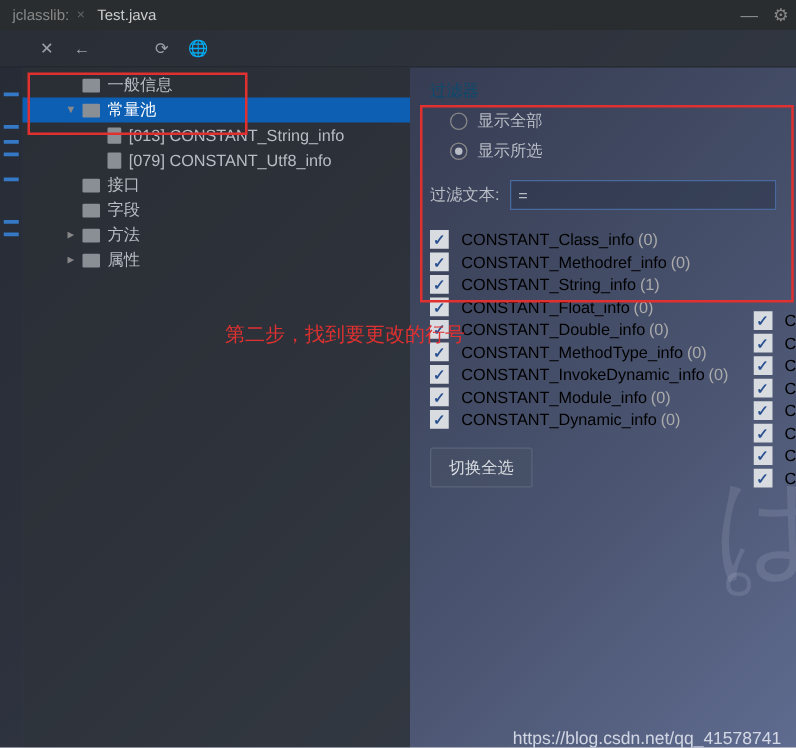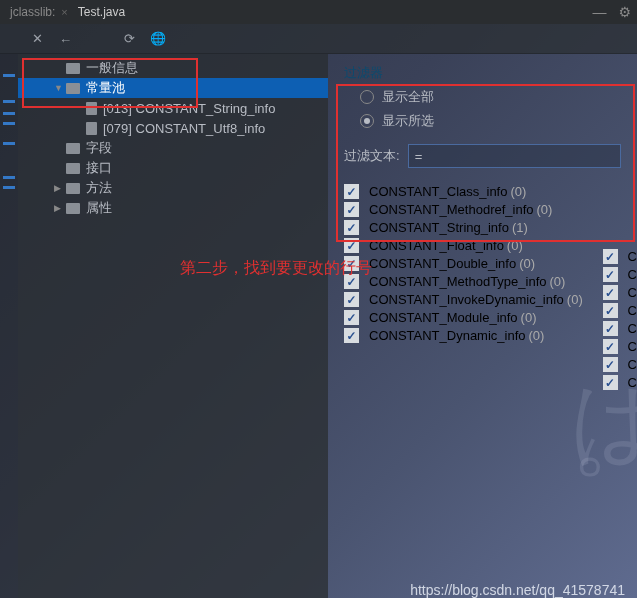--- a/index.html
+++ b/index.html
@@ -33,21 +33,21 @@
     .gutter-mark { position: absolute; left: 3px; width: 12px; height: 3px; background: #3478c6; }
     .tree {
       width: 310px; background: rgba(42,45,48,0.75);
       padding-top: 4px; position: relative;
     }
     .tree-item {
       display: flex; align-items: center; padding: 2px 0 2px 20px;
       height: 20px; cursor: pointer;
     }
     .tree-item.selected { background: #0d5fb3; color: #fff; }
-    .tree-item.lvl1 { padding-left: 36px; }
+    .tree-item.lvl1 { padding-left: 36px; font-family: Liberation Mono, monospace; }
     .tree-item.lvl2 { padding-left: 56px; }
     .arrow { width: 10px; font-size: 9px; color: #888; margin-right: 2px; }
     .folder-icon { width: 14px; height: 11px; background: #8a8f96; margin-right: 6px; border-radius: 1px; }
     .file-icon { width: 11px; height: 13px; background: #8a8f96; margin-right: 6px; border-radius: 1px; }
     .right-panel { flex: 1; padding: 10px 16px; position: relative; }
     .section-title { color: #0c4a6e; margin-bottom: 6px; }
     .radio-row { display: flex; align-items: center; margin: 6px 0 6px 16px; }
     .radio {
       width: 14px; height: 14px; border: 1px solid #888; border-radius: 50%;
       margin-right: 8px; display: flex; align-items: center; justify-content: center;
@@ -138,26 +138,26 @@
         <span>[013] CONSTANT_String_info</span>
       </div>
       <div class="tree-item lvl2">
         <span class="arrow"></span>
         <span class="file-icon"></span>
         <span>[079] CONSTANT_Utf8_info</span>
       </div>
       <div class="tree-item lvl1">
         <span class="arrow"></span>
         <span class="folder-icon"></span>
+        <span>接口</span>
+      </div>
+      <div class="tree-item lvl1">
+        <span class="arrow"></span>
+        <span class="folder-icon"></span>
         <span>字段</span>
-      </div>
-      <div class="tree-item lvl1">
-        <span class="arrow"></span>
-        <span class="folder-icon"></span>
-        <span>接口</span>
       </div>
       <div class="tree-item lvl1">
         <span class="arrow">▶</span>
         <span class="folder-icon"></span>
         <span>方法</span>
       </div>
       <div class="tree-item lvl1">
         <span class="arrow">▶</span>
         <span class="folder-icon"></span>
         <span>属性</span>
@@ -252,19 +252,20 @@
         </div>
         <div class="check-row">
           <span class="checkbox">✓</span>
           <span class="check-label">C</span>
         </div>
         <div class="check-row">
           <span class="checkbox">✓</span>
           <span class="check-label">C</span>
         </div>
       </div>
+    <div class="toggle-btn">切换全选</div>
   </div>
 </div>
 
 <div class="highlight-box hb1"></div>
 <div class="highlight-box hb2"></div>
 <div class="annotation">第二步，找到要更改的行号</div>
 <div class="watermark">https://blog.csdn.net/qq_41578741</div>
 
 </body></html>

